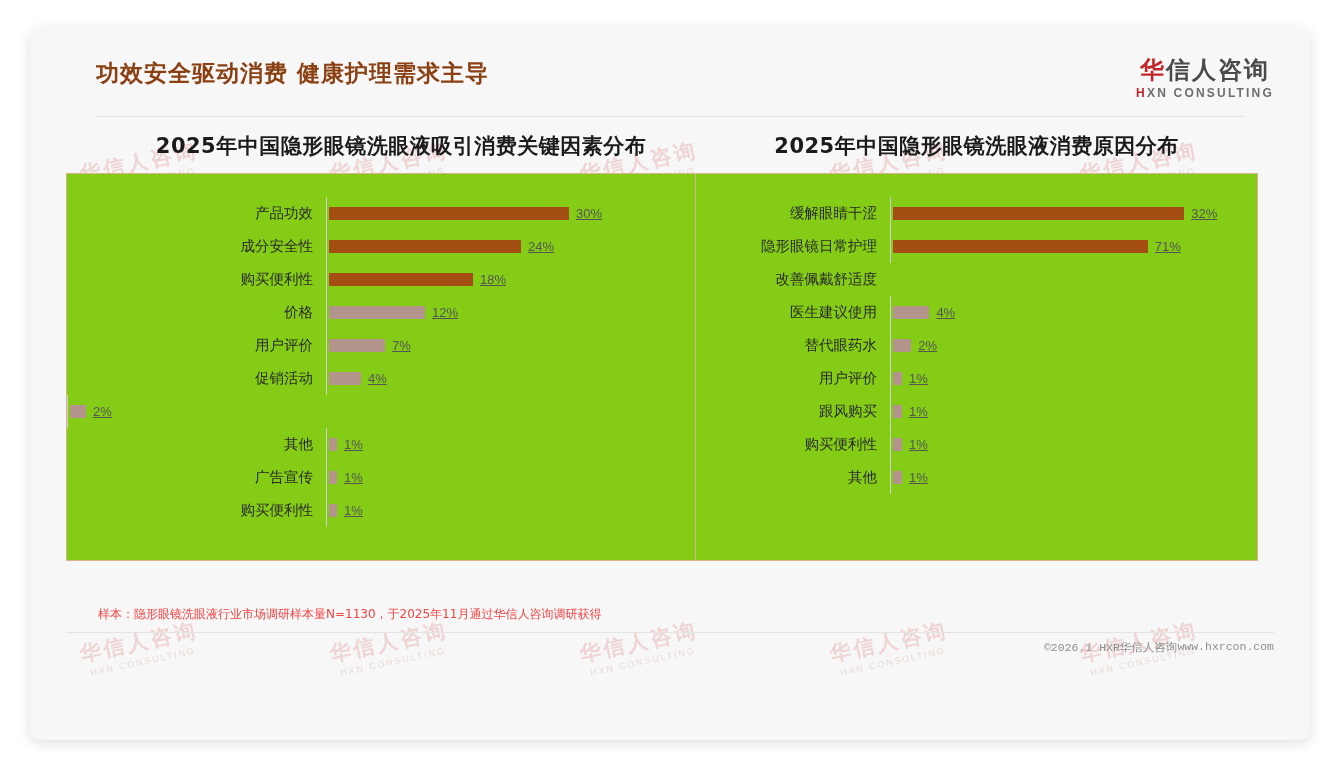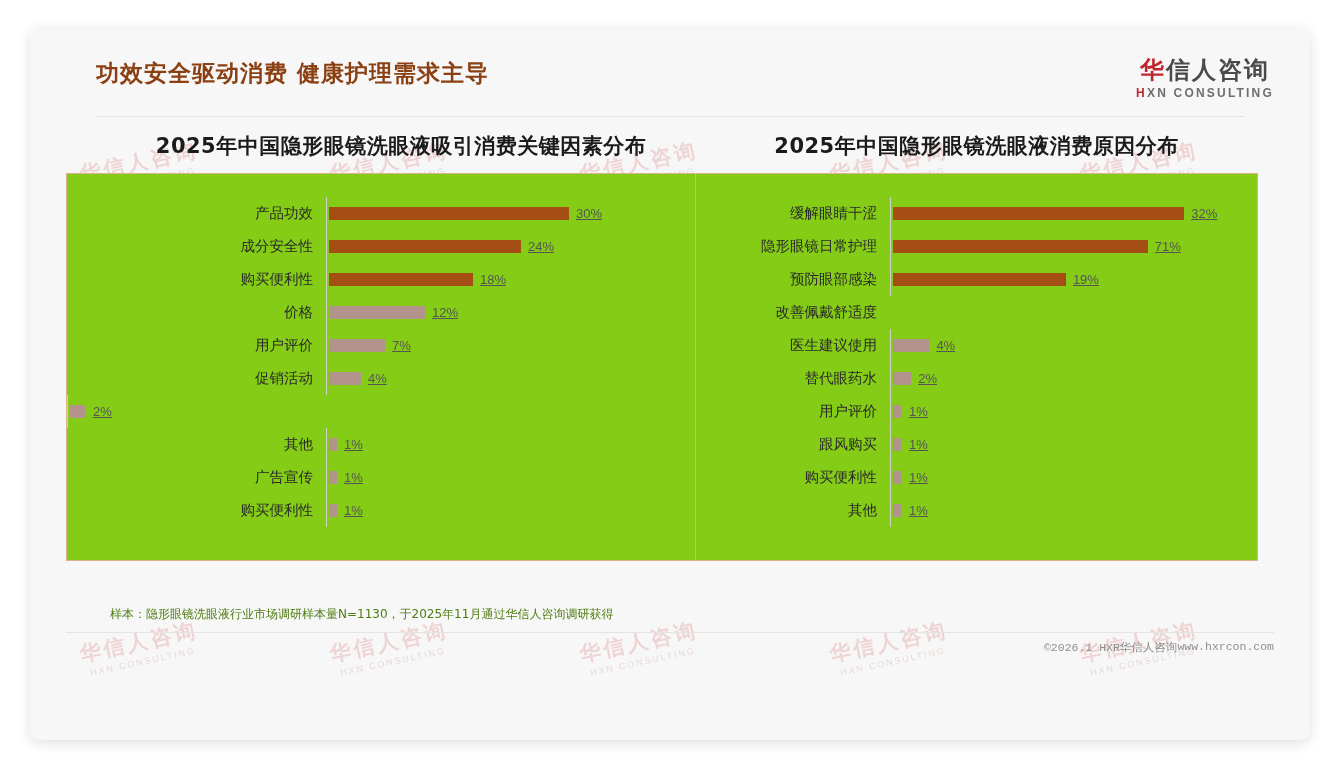--- a/index.html
+++ b/index.html
@@ -64,21 +64,21 @@
   }
   .left-panel .row-label{width:246px;}
   .right-panel .row-label{width:181px;}
   .bar-area{position:relative;flex:1 1 auto;display:flex;align-items:center;height:100%;
             border-left:1px solid #cfcfcf;}
   .bar{height:13px;background:#a54e14;}
   .bar.light{background:#b2948c;}
   .bar-val{font-size:13px;color:#555;margin-left:7px;white-space:nowrap;text-decoration:underline;}
   
   .source-note{
-    position:absolute;left:80px;top:578px;font-size:12px;color:#4d7c0f;
+    position:absolute;left:68px;top:578px;font-size:12px;color:#ef4444;
     font-family:"DejaVu Sans","Liberation Sans",sans-serif;white-space:nowrap;z-index:3;
   }
   .foot-rule{position:absolute;left:36px;top:604px;width:1208px;height:1px;background:#e4e4e4;z-index:3;}
   .foot{position:absolute;left:36px;top:612px;width:1208px;display:flex;
         justify-content:flex-end;font-size:11.5px;color:#8e8e8e;z-index:3;
         font-family:Liberation Mono, monospace;}
 </style>
 </head>
 <body>
 
@@ -266,27 +266,20 @@
               </div>
             </div>
             <div class="row">
               <div class="row-label">隐形眼镜日常护理</div>
               <div class="bar-area">
                 <div class="bar" style="width: 254.8px; margin-left: 2px;"></div>
                 <span class="bar-val">71%</span>
               </div>
             </div>
             <div class="row">
-              <div class="row-label">预防眼部感染</div>
-              <div class="bar-area">
-                <div class="bar" style="width: 172.9px; margin-left: 2px;"></div>
-                <span class="bar-val">19%</span>
-              </div>
-            </div>
-            <div class="row">
               <div class="row-label">改善佩戴舒适度</div>
             </div>
             <div class="row">
               <div class="row-label">医生建议使用</div>
               <div class="bar-area">
                 <div class="bar light" style="width: 36.4px; margin-left: 2px;"></div>
                 <span class="bar-val">4%</span>
               </div>
             </div>
             <div class="row">

